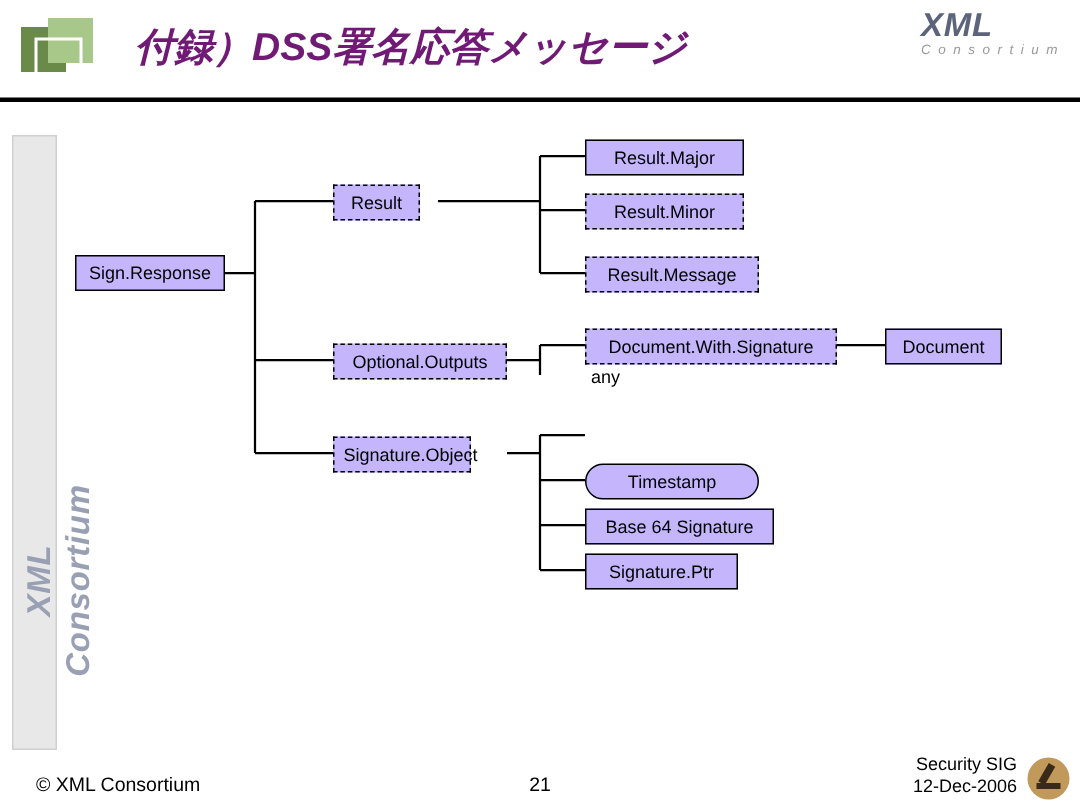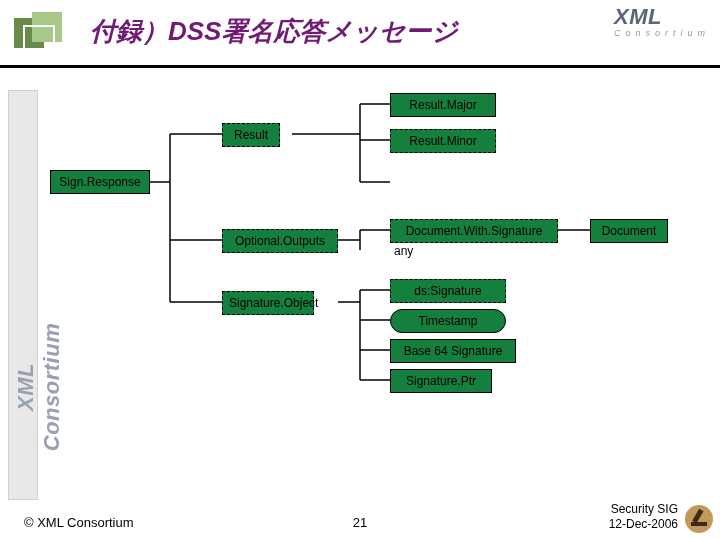--- a/index.html
+++ b/index.html
@@ -74,21 +74,21 @@
   }
 
   
   .diagram {
     position: absolute;
     top: 90px; left: 50px; right: 10px; bottom: 48px;
   }
   .node {
     position: absolute;
     border: 1.5px solid #000;
-    background: #15803d;
+    background: #c4b5fd;
     font-size: 12px;
     text-align: center;
     padding: 4px 6px;
     white-space: nowrap;
   }
   .dashed { border-style: dashed; }
 
   
   svg.connectors {
     position: absolute;
@@ -178,30 +178,30 @@
 
     <line x1="508" y1="140" x2="540" y2="140" stroke="#000" stroke-width="1.5"></line>
   </svg>
 
   <div class="node" style="left:0px; top:80px; width:100px;">Sign.Response</div>
 
   <div class="node dashed" style="left:172px; top:33px; width:58px;">Result</div>
 
   <div class="node" style="left:340px; top:3px; width:106px;">Result.Major</div>
   <div class="node dashed" style="left:340px; top:39px; width:106px;">Result.Minor</div>
+  <div class="node dashed" style="left:340px; top:81px; width:116px;">Result.Message</div>
 
   <div class="node dashed" style="left:172px; top:139px; width:116px;">Optional.Outputs</div>
   <div class="node dashed" style="left:172px; top:201px; width:92px;">Signature.Object</div>
 
   <div class="node dashed" style="left:340px; top:129px; width:168px;">Document.With.Signature</div>
   <div class="any-label" style="left:344px; top:154px;">any</div>
 
   <div class="node" style="left:540px; top:129px; width:78px;">Document</div>
 
-  <div class="node dashed" style="left:340px; top:189px; width:116px;">ds:Signature</div>
   <div class="node" style="left:340px; top:219px; width:116px;border-radius:12px;">Timestamp</div>
   <div class="node" style="left:340px; top:249px; width:126px;">Base 64 Signature</div>
   <div class="node" style="left:340px; top:279px; width:102px;">Signature.Ptr</div>
 
 </div>
 
 <div class="footer-left">© XML Consortium</div>
 <div class="slide-num">21</div>
 <div class="footer-right">
   <div>Security SIG</div>

